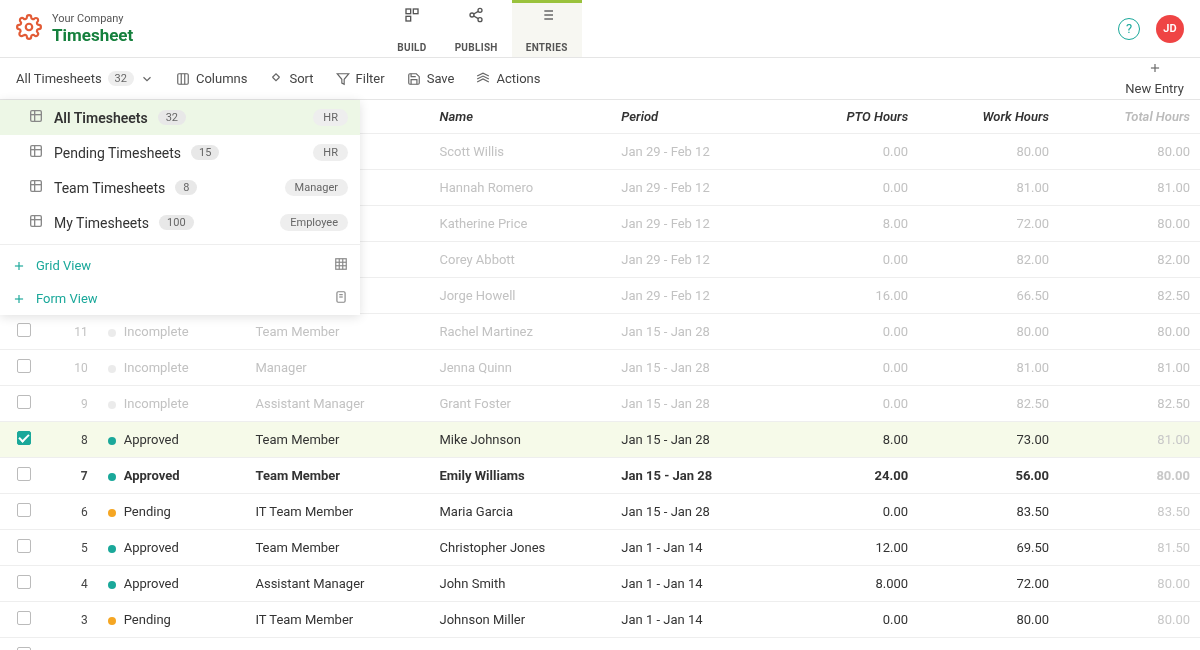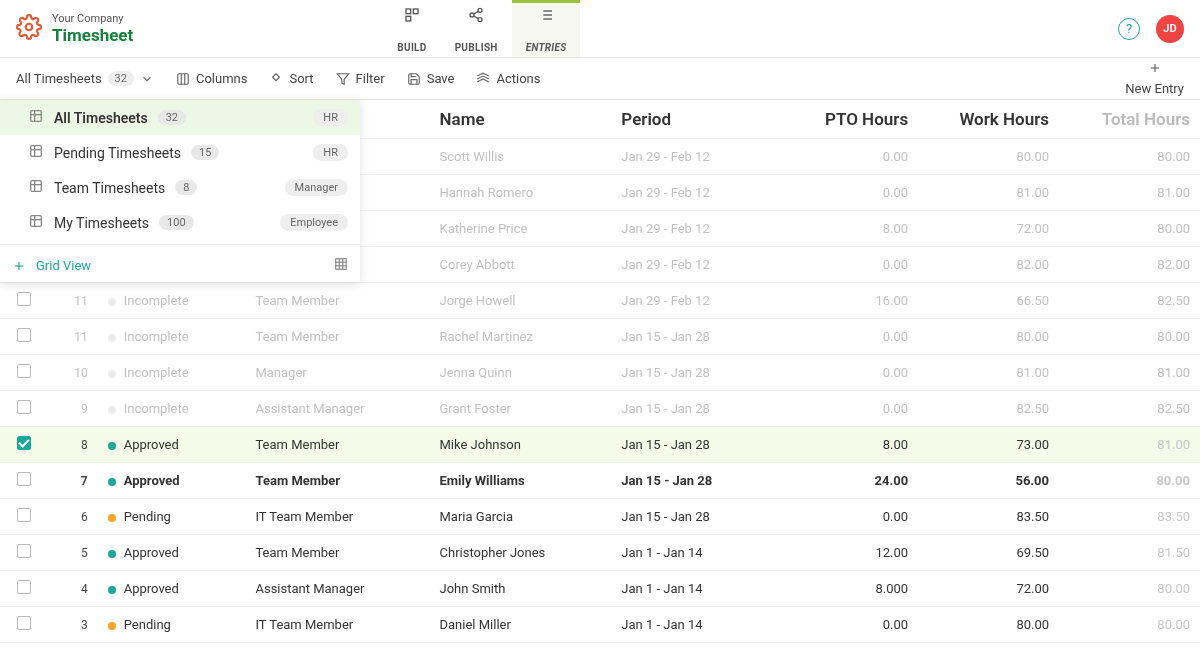--- a/index.html
+++ b/index.html
@@ -6,21 +6,21 @@
   body { font-family: -apple-system, BlinkMacSystemFont, "Segoe UI", Roboto, sans-serif; font-size: 13px; color: #333; background: #fff; width: 1200px; height: 650px; overflow: hidden; }
   
   
   .top-header { display: flex; align-items: center; height: 58px; border-bottom: 1px solid #e5e5e5; padding: 0 16px; }
   .brand { display: flex; align-items: center; gap: 10px; }
   .brand-text { display: flex; flex-direction: column; line-height: 1.2; }
   .brand-sub { font-size: 11px; color: #555; }
   .brand-title { font-size: 17px; font-weight: 700; color: #15803d; }
   .main-tabs { display: flex; margin-left: 250px; height: 100%; }
   .main-tab { display: flex; flex-direction: column; align-items: center; justify-content: center; gap: 19px; padding: 0 14px; font-size: 10px; font-weight: 700; color: #555; cursor: pointer; border-top: 3px solid transparent; letter-spacing: 0.3px; }
-  .main-tab.active { background: #f7f7f2; border-top: 3px solid #9ac23c; font-style: italic; }
+  .main-tab.active { background: #f7f7f2; border-top: 3px solid #9ac23c; }
   .main-tab svg { width: 16px; height: 16px; stroke: #555; fill: none; }
   .top-right { margin-left: auto; display: flex; align-items: center; gap: 16px; }
   .help-icon { width: 22px; height: 22px; border: 1.5px solid #1aa89a; border-radius: 50%; display: flex; align-items: center; justify-content: center; color: #1aa89a; font-size: 13px; cursor: pointer; }
   .avatar { width: 28px; height: 28px; background: #ef4444; color: #fff; border-radius: 50%; display: flex; align-items: center; justify-content: center; font-size: 11px; font-weight: 600; cursor: pointer; }
   
   
   .toolbar { display: flex; align-items: center; height: 42px; border-bottom: 1px solid #e5e5e5; padding: 0 16px; gap: 22px; }
   .tb-item { display: flex; align-items: center; gap: 6px; cursor: pointer; color: #444; font-size: 13px; }
   .tb-item svg { width: 14px; height: 14px; stroke: #666; fill: none; }
   .count-pill { background: #eee; color: #666; border-radius: 10px; padding: 1px 7px; font-size: 11px; }
@@ -42,21 +42,21 @@
   .popover-divider { height: 1px; background: #eee; margin: 4px 0; }
   .add-view-row { display: flex; align-items: center; padding: 8px 12px; gap: 10px; cursor: pointer; color: #1aa89a; }
   .add-view-row svg { width: 14px; height: 14px; stroke: #1aa89a; fill: none; }
   .add-view-row .trail-ic { margin-left:auto; }
   .add-view-row .trail-ic svg{stroke:#888;}
   
   
   .table-wrap { width: 100%; overflow: hidden; }
   table { border-collapse: collapse; width: 100%; table-layout: fixed; }
   th, td { border-bottom: 1px solid #eee; text-align: left; padding: 9px 10px; white-space: nowrap; overflow: hidden; }
-  th { font-weight: 600; color: #333; font-size: 17px; }
+  th { font-weight: 600; color: #333; font-size: 13px; font-style: italic; }
   th:last-child { color: #bbb; }
   tr.faded td { color: #c2c2c2; }
   tr.faded .status-dot { opacity: 0.4; }
   tr.highlight td { background: #f6fae9; }
   tr.bold td { font-weight: 700; }
   .col-check { width: 42px; text-align:center; }
   .col-num { width: 44px; text-align: right; color: #444; }
   .col-status { width: 130px; }
   .col-role { width: 162px; }
   .col-name { width: 160px; }
@@ -264,20 +264,32 @@
         </svg>
     <span>Grid View</span>
     <span class="trail-ic"><svg viewBox="0 0 24 24" stroke-width="2">
             <rect x="3" y="3" width="18" height="18"></rect>
             <line x1="3" y1="9" x2="21" y2="9"></line>
             <line x1="3" y1="15" x2="21" y2="15"></line>
             <line x1="9" y1="3" x2="9" y2="21"></line>
             <line x1="15" y1="3" x2="15" y2="21"></line>
           </svg></span>
       </div>
+      <div class="add-view-row">
+        <svg viewBox="0 0 24 24" stroke-width="2">
+          <line x1="12" y1="5" x2="12" y2="19"></line>
+          <line x1="5" y1="12" x2="19" y2="12"></line>
+        </svg>
+    <span>Form View</span>
+    <span class="trail-ic"><svg viewBox="0 0 24 24" stroke-width="2">
+            <rect x="5" y="3" width="14" height="18" rx="2"></rect>
+            <line x1="9" y1="8" x2="15" y2="8"></line>
+            <line x1="9" y1="12" x2="15" y2="12"></line>
+          </svg></span>
+      </div>
     </div>
 
   <div class="table-wrap">
     <table>
       <thead>
         <tr>
           <th class="col-check"></th>
           <th class="col-num"></th>
           <th class="col-status"></th>
           <th class="col-role"></th>
@@ -430,21 +442,21 @@
     <td class="col-period">Jan 1 - Jan 14</td>
     <td class="col-pto">8.000</td>
     <td class="col-work">72.00</td>
     <td class="col-total">80.00</td>
   </tr>
           <tr class="">
     <td class="col-check"><span class="checkbox"></span></td>
     <td class="col-num">3</td>
     <td class="col-status"><span class="status-dot dot-pending"></span>Pending</td>
     <td class="col-role">IT Team Member</td>
-    <td class="col-name">Daniel Miller</td>
+    <td class="col-name">Johnson Miller</td>
     <td class="col-period">Jan 1 - Jan 14</td>
     <td class="col-pto">0.00</td>
     <td class="col-work">80.00</td>
     <td class="col-total">80.00</td>
   </tr>
           <tr class="">
     <td class="col-check"><span class="checkbox"></span></td>
     <td class="col-num">2</td>
     <td class="col-status">Pending</td>
     <td class="col-role">IT Team Member</td>

